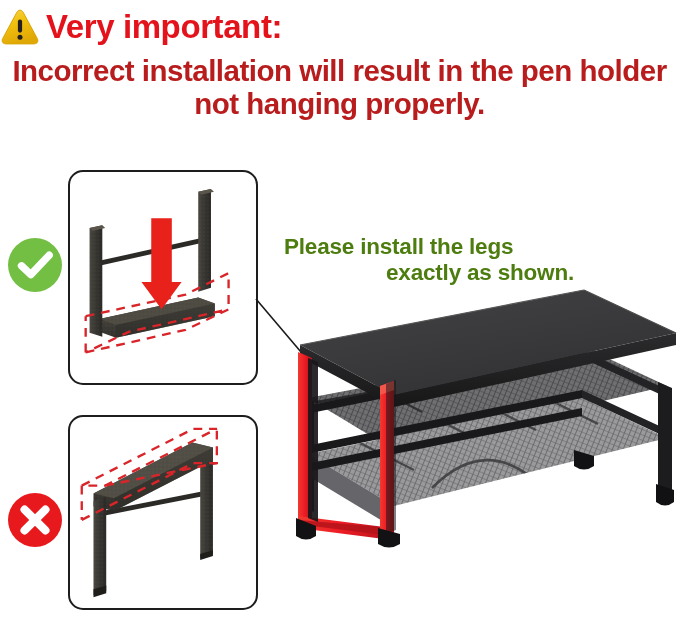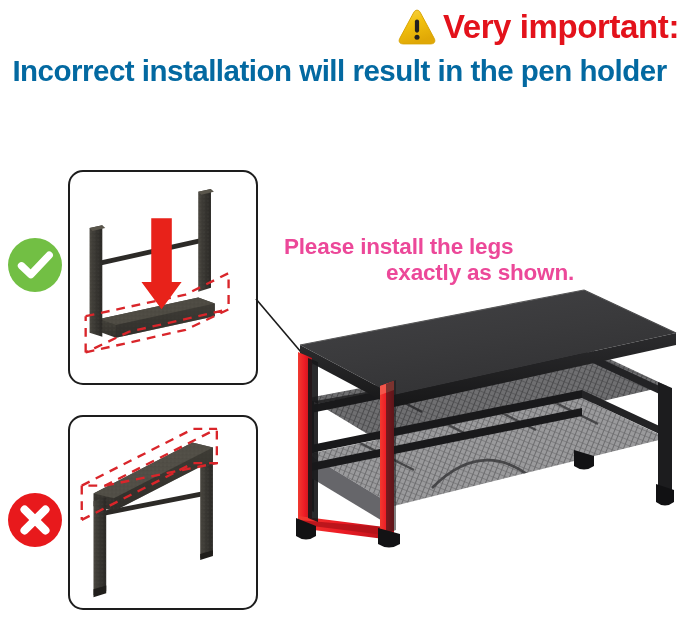--- a/index.html
+++ b/index.html
@@ -12,34 +12,34 @@
     position:relative;
   }
   #page{position:absolute;left:0;top:0;width:679px;height:621px;}
 
   
   .headline-block{
     position:absolute;left:0;top:4px;width:679px;
     text-align:center;
   }
   .headline-row1{
-    display:flex;align-items:center;justify-content:flex-end;
+    display:flex;align-items:center;justify-content:flex-start;
     gap:6px;height:46px;
   }
   .warn-icon{display:block;width:40px;height:38px;flex:0 0 auto;}
   .headline-title{
     color:#E3121B;
     font-size:33px;
     font-weight:bold;
     letter-spacing:-0.4px;
     line-height:38px;
     white-space:nowrap;
   }
   .headline-sub{
-    color:#0369a1;
+    color:#b91c1c;
     font-weight:bold;
     font-size:29.5px;
     line-height:33px;
     letter-spacing:-0.5px;
     padding:4px 6px 0 6px;
   }
   .headline-sub .l2{display:block;}
 
   
   .status-icon{position:absolute;width:58px;height:58px;}
@@ -55,21 +55,21 @@
     box-sizing:border-box;
     overflow:hidden;
   }
   #panel-correct{left:68px;top:170px;width:190px;height:215px;}
   #panel-incorrect{left:68px;top:415px;width:190px;height:195px;}
   .panel svg{display:block;width:100%;height:100%;}
 
   
   .callout{
     position:absolute;left:284px;top:234px;width:290px;
-    color:#ec4899;
+    color:#4d7c0f;
     font-weight:bold;
     font-size:22.5px;
     line-height:26px;
     letter-spacing:-0.2px;
   }
   .callout .l2{display:block;text-align:right;}
 
   
   #leader-line{position:absolute;left:250px;top:285px;width:80px;height:90px;}
   #product{position:absolute;left:282px;top:278px;width:397px;height:270px;}
@@ -93,20 +93,21 @@
         </defs>
         <path d="M20 2.2 C21.4 2.2 22.4 3.0 23.1 4.2 L37.3 30.6 C38.1 32.2 38.0 33.8 37.0 34.8 C36.2 35.6 35.1 35.9 33.8 35.9 L6.2 35.9 C4.9 35.9 3.8 35.6 3.0 34.8 C2.0 33.8 1.9 32.2 2.7 30.6 L16.9 4.2 C17.6 3.0 18.6 2.2 20 2.2 Z" fill="url(#wgrad)" stroke="#D9A505" stroke-width="1"></path>
         <rect x="17.9" y="11.5" width="4.2" height="13.2" rx="2.1" fill="#231f20"></rect>
         <circle cx="20" cy="29.3" r="2.5" fill="#231f20"></circle>
       </svg>
       <span class="headline-title">Very important:</span>
     </div>
 
     <div class="headline-sub">
       <span class="l1">Incorrect installation will result in the pen holder</span>
+      <span class="l2">not hanging properly.</span>
     </div>
   </div>
 
   <svg id="ok-icon" class="status-icon" viewBox="0 0 58 58">
     <circle cx="29" cy="29" r="27" fill="#72BF44"></circle>
     <path d="M15.5 29.8 L24.8 38.6 L43.2 19.2" fill="none" stroke="#ffffff" stroke-width="7.4" stroke-linecap="round" stroke-linejoin="round"></path>
   </svg>
 
   <svg id="no-icon" class="status-icon" viewBox="0 0 58 58">
     <circle cx="29" cy="29" r="27" fill="#E8191C"></circle>

